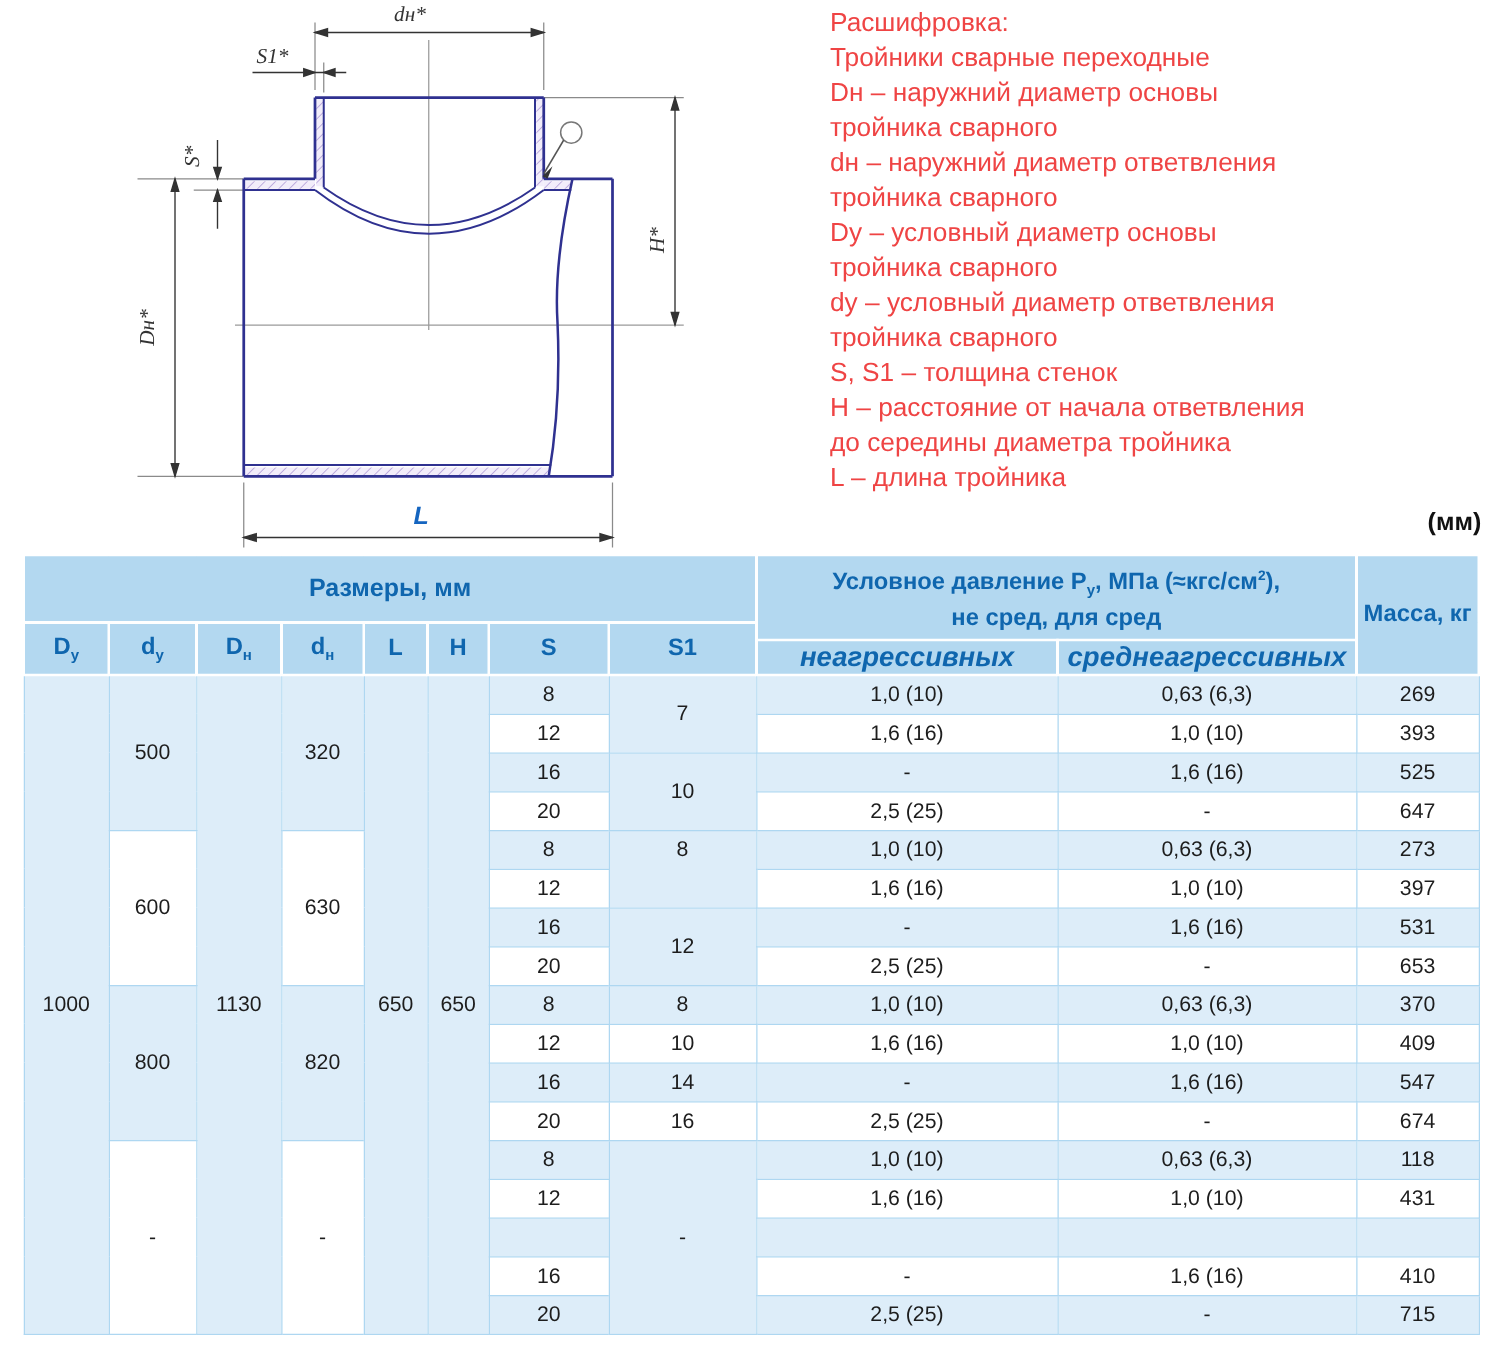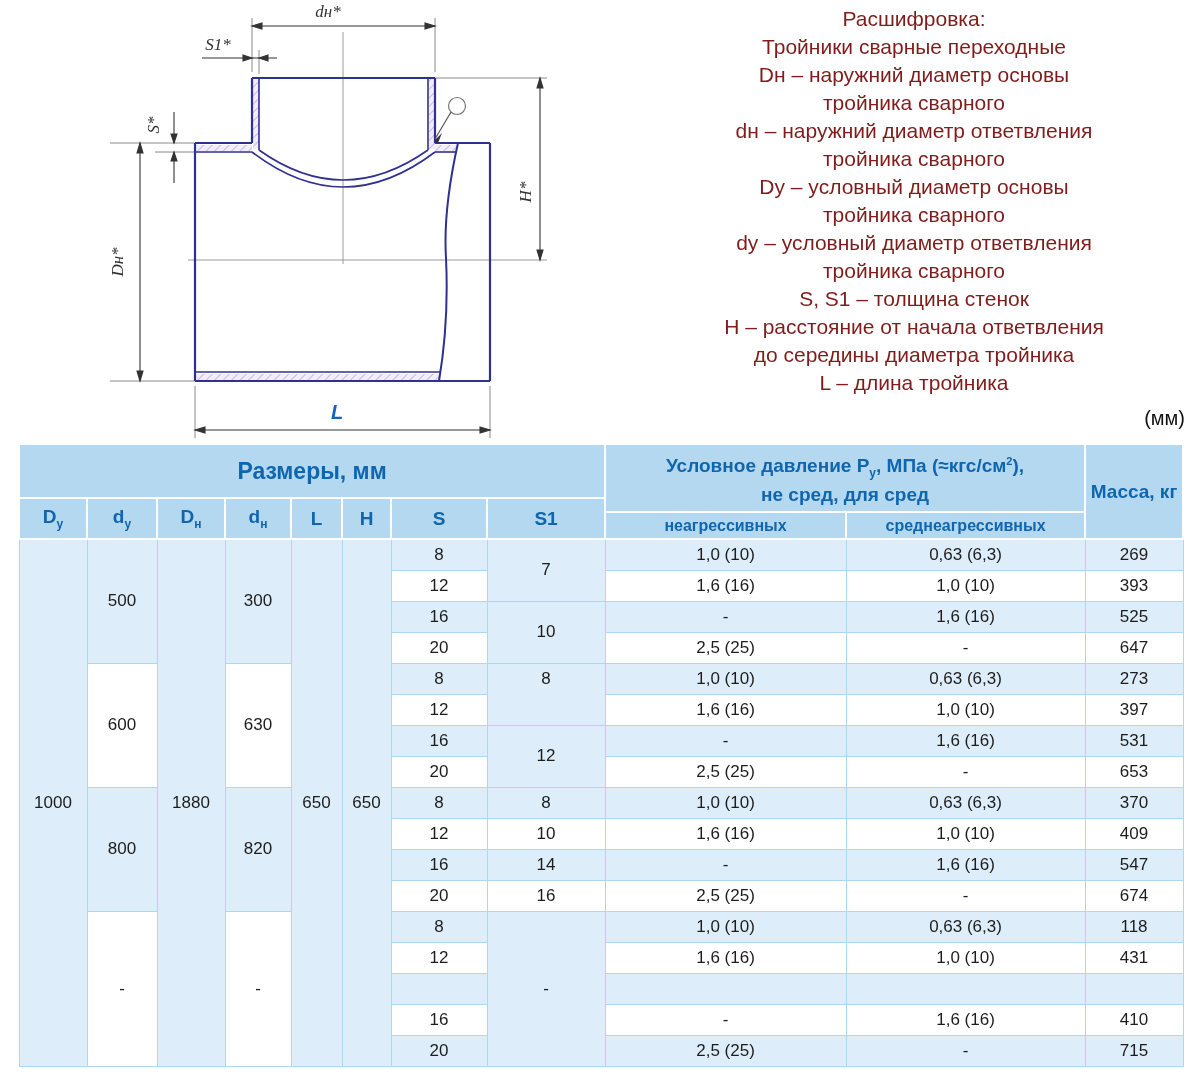--- a/index.html
+++ b/index.html
@@ -2,38 +2,38 @@
 <html><head>
 <meta charset="utf-8">
 <style>
   * { box-sizing: border-box; margin: 0; padding: 0; }
   html,body { width:1200px; height:1076px; background:#ffffff; overflow:hidden;
               font-family:"Liberation Sans", sans-serif; }
   body { position:relative; }
 
   
   .legend { position:absolute; left:664px; top:5px; width:500px;
-            font-size:21px; line-height:28px; color:#7f1d1d; white-space:pre-line;text-align:center; }
+            font-size:21px; line-height:28px; color:#ef4444; white-space:pre-line; }
 
   
   .units { position:absolute; top:407px; left:1100px; width:85px; text-align:right;
-           font-size:20px; color:#111; }
+           font-size:20px; color:#111;font-weight:bold; }
 
   
   .drawing { position:absolute; left:85px; top:0; }
 
   
   .dim-table { position:absolute; left:18px; top:443px; width:1164px;
                border-collapse:collapse; table-layout:fixed;
                font-size:17px; color:#1d1d1d; }
   .dim-table td, .dim-table th { border:1px solid #aed7f1; text-align:center;
                vertical-align:middle; padding:0; overflow:hidden; }
   .dim-table thead th { background:#b3d8f0; color:#0f66ae; border:2px solid #ffffff;
                font-weight:bold; font-size:19px; }
-  .dim-table thead .media-th { font-size:16px; }
+  .dim-table thead .media-th { font-size:22px;font-style:italic; }
   tr.h1 { height:54px; } tr.h2 { height:14px; } tr.h3 { height:27px; }
   .dim-table tbody tr { height:31px; }
   td.lb { background:#ddedf9; }
   td.w  { background:#ffffff; }
   td.vtop { vertical-align:top; padding-top:5px; }
   th sub { font-size:12px; font-weight:bold; }
   th sup { font-size:11px; }
   .press-line { line-height:22px; }
 </style>
 </head>
@@ -164,21 +164,21 @@
     <col style="width:51px">
       <col style="width:49px">
       <col style="width:96px">
       <col style="width:118px">
     <col style="width:241px">
       <col style="width:239px">
       <col style="width:98px">
   </colgroup>
   <thead>
     <tr class="h1">
-      <th colspan="8" style="font-size:23px">Размеры, мм</th>
+      <th colspan="8" style="font-size:20px">Размеры, мм</th>
       <th colspan="2" rowspan="2">
         <div class="press-line"><span>Условное давление Р</span><sub>у</sub><span>, МПа (≈кгс/см</span><sup>2</sup><span>),</span></div>
         <div class="press-line">не сред, для сред</div>
       </th>
       <th rowspan="3">Масса, кг</th>
     </tr>
     <tr class="h2">
       <th rowspan="2"><span>D</span><sub>у</sub></th>
       <th rowspan="2"><span>d</span><sub>у</sub></th>
       <th rowspan="2"><span>D</span><sub>н</sub></th>
@@ -191,22 +191,22 @@
     <tr class="h3">
       <th class="media-th">неагрессивных</th>
       <th class="media-th">среднеагрессивных</th>
     </tr>
   </thead>
   <tbody>
 
     <tr>
       <td class="lb" rowspan="17">1000</td>
       <td class="lb" rowspan="4">500</td>
-      <td class="lb" rowspan="17">1880</td>
-      <td class="lb" rowspan="4">300</td>
+      <td class="lb" rowspan="17">1130</td>
+      <td class="lb" rowspan="4">320</td>
       <td class="lb" rowspan="17">650</td>
       <td class="lb" rowspan="17">650</td>
       <td class="lb">8</td>
       <td class="lb" rowspan="2">7</td>
       <td class="lb">1,0 (10)</td>
       <td class="lb">0,63 (6,3)</td>
       <td class="lb">269</td>
     </tr>
     <tr>
       <td class="w">12</td>

